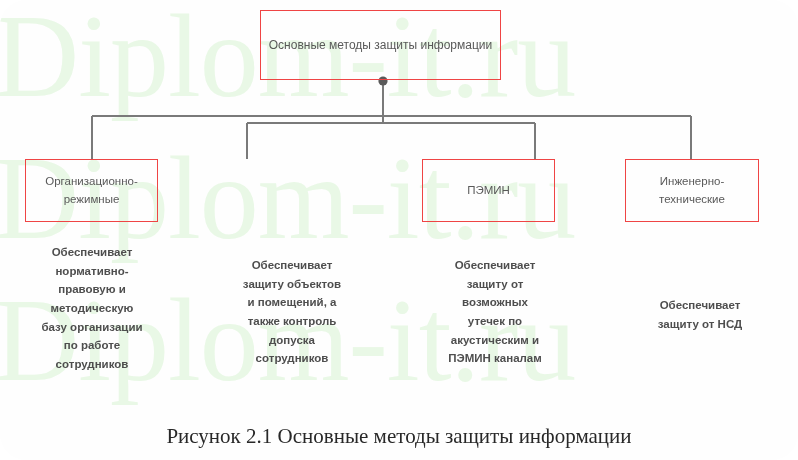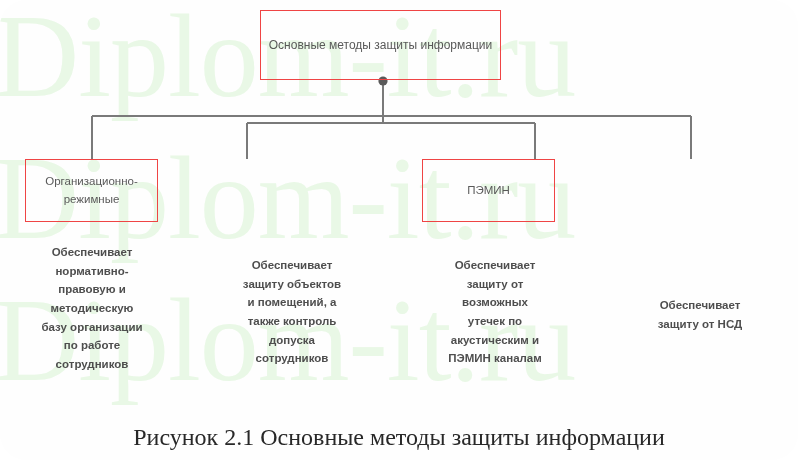--- a/index.html
+++ b/index.html
@@ -122,21 +122,21 @@
   #desc-block-2 { left: 415px; top: 256px; width: 160px; }
   #desc-block-3 { left: 620px; top: 296px; width: 160px; }
 
   #figure-caption {
     position: absolute;
     left: 0;
     top: 424px;
     width: 798px;
     text-align: center;
     font-family: "Liberation Serif", serif;
-    font-size: 24px;
+    font-size: 21px;
     color: #282828;
     z-index: 3;
   }
 </style>
 </head>
 <body>
 
 <div id="stage">
 
   <div id="watermark-layer">
@@ -167,20 +167,24 @@
     <div id="root-box" class="node-box">
       <span class="node-label">Основные методы защиты информации</span>
     </div>
 
     <div id="leaf-box-0" class="node-box leaf-box">
       <span class="node-label">Организационно-
 режимные</span>
     </div>
     <div id="leaf-box-2" class="node-box leaf-box">
       <span class="node-label">ПЭМИН</span>
+    </div>
+    <div id="leaf-box-3" class="node-box leaf-box">
+      <span class="node-label">Инженерно-
+технические</span>
     </div>
 
     <div id="desc-block-0" class="desc-block">Обеспечивает
 нормативно-
 правовую и
 методическую
 базу организации
 по работе
 сотрудников</div>
     <div id="desc-block-1" class="desc-block">Обеспечивает

